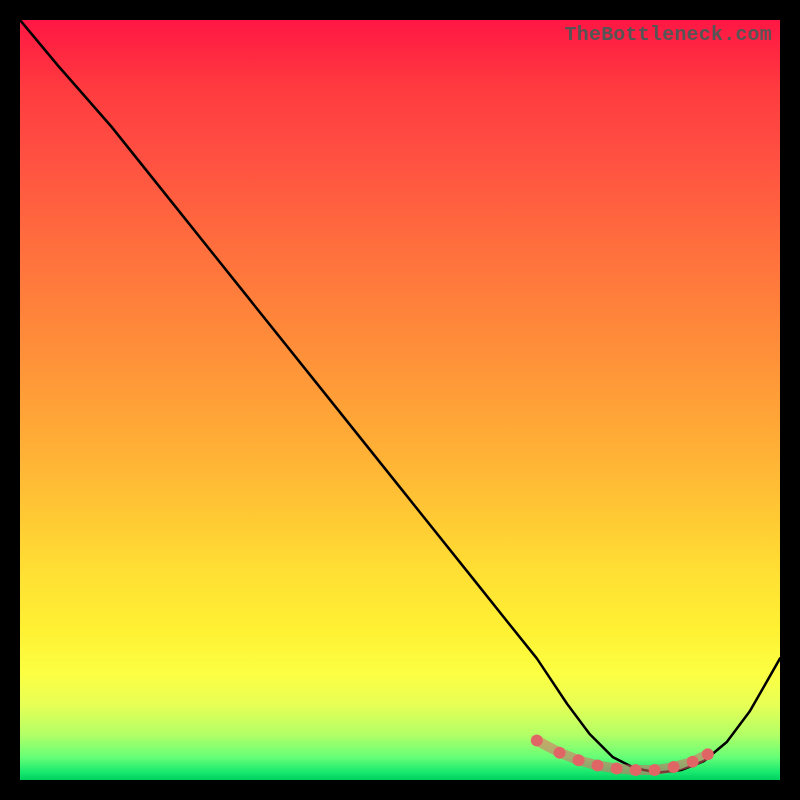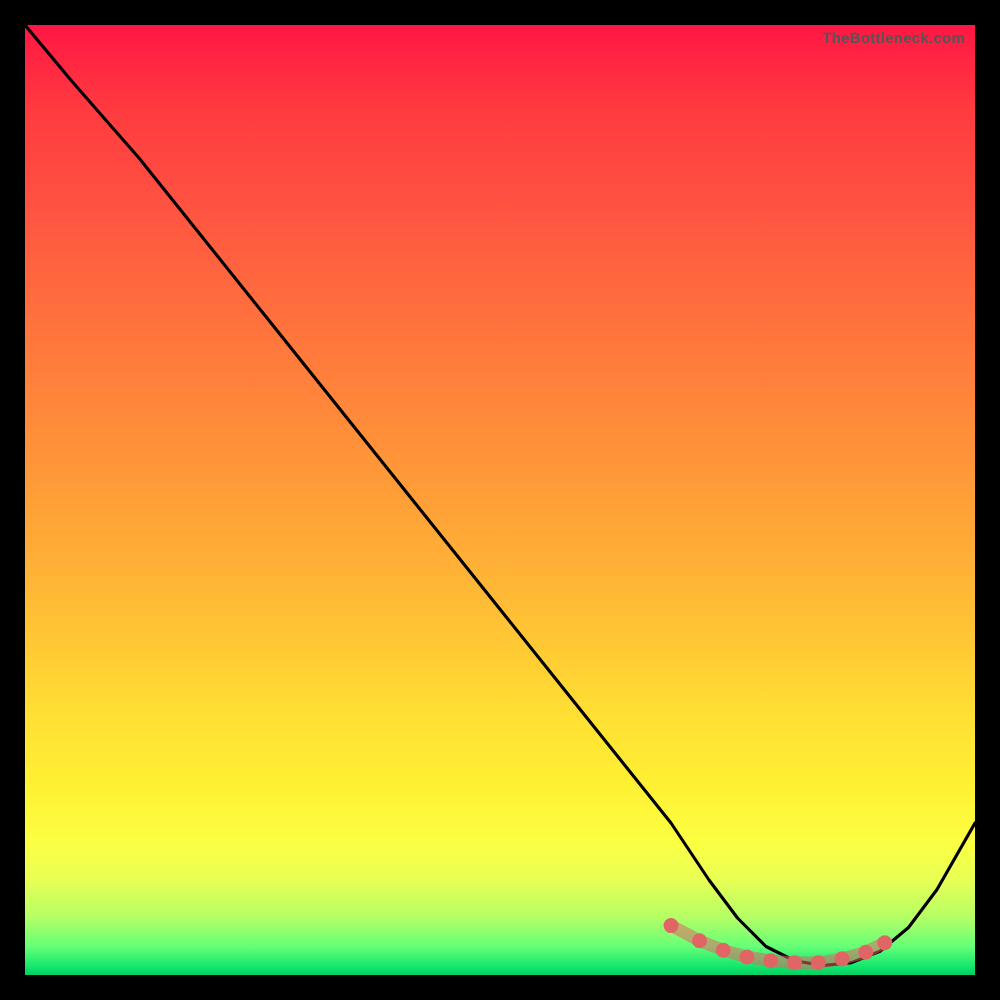--- a/index.html
+++ b/index.html
@@ -40,24 +40,25 @@
       #66ff77 97%,
       #17e86e 99%,
       #00d060 100%
     );
   }
   .watermark {
     position: absolute;
     top: 3px;
     right: 8px;
     color: #555;
-    font-size: 12px;
+    font-size: 20px;
     font-weight: 600;
     letter-spacing: 0.2px;
     user-select: none;
+    font-family: Liberation Mono, monospace;
   }
   svg {
     position: absolute;
     left: 0;
     top: 0;
   }
 </style>
 </head>
 <body>
 

